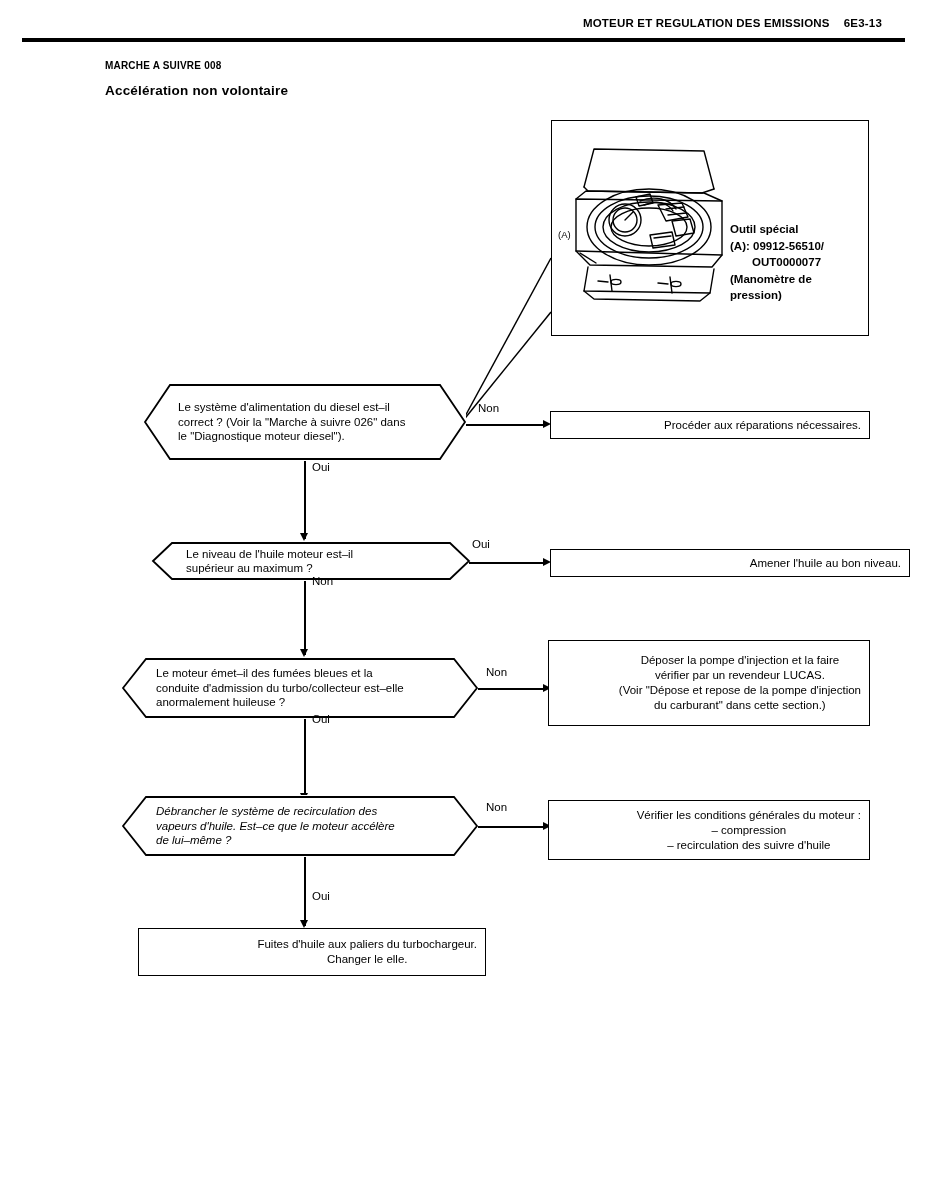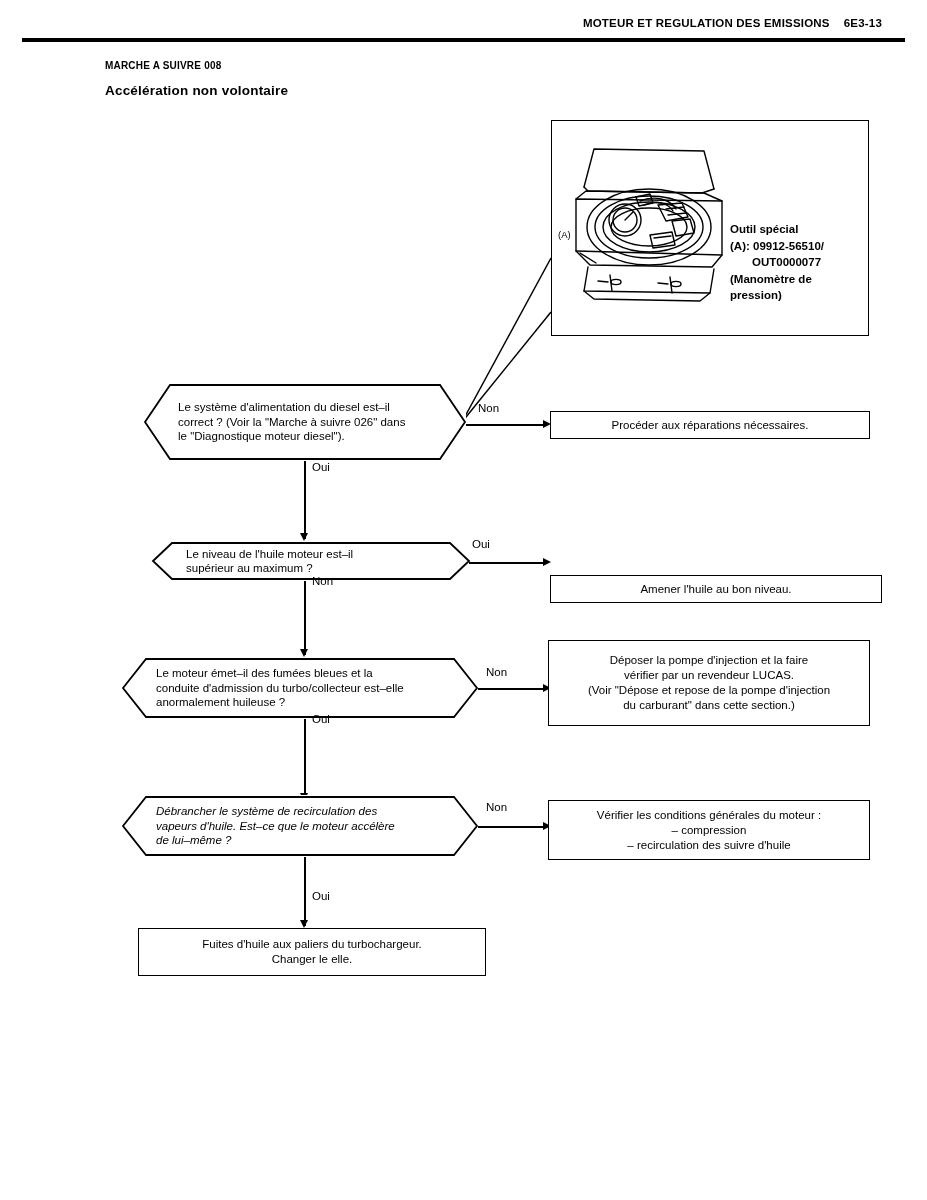--- a/index.html
+++ b/index.html
@@ -105,21 +105,21 @@
   }
   .decision .dec-inner { padding: 0 34px; width: 100%; box-sizing: border-box; }
 
   .actionbox {
     position: absolute;
     box-sizing: border-box;
     border: 1.6px solid #000;
     background: #ffffff;
     display: flex;
     align-items: center;
-    justify-content: center;
+    justify-content: flex-end;
     text-align: center;
     font-size: 11.5px;
     line-height: 15px;
   }
   .actionbox .box-inner { padding: 0 8px; }
 
   .vline {
     position: absolute;
     width: 1.5px;
     background: #000;
@@ -261,21 +261,21 @@
     <div class="dec-inner" style="position:relative;">
       <div>Le niveau de l'huile moteur est–il</div>
       <div>supérieur au maximum ?</div>
     </div>
   </div>
 
   <div class="edge-label" style="left:472px; top:538px;">Oui</div>
   <div class="hline" style="left:469px; top:562px; width:77px;"></div>
   <div class="arrow-right" style="left:543px; top:558px;"></div>
 
-  <div class="actionbox" id="act2" style="left:550px; top:575px; width:332px; height:28px;">
+  <div class="actionbox" id="act2" style="left:550px; top:549px; width:360px; height:28px;">
     <div class="box-inner">
       <div>Amener l'huile au bon niveau.</div>
     </div>
   </div>
 
   <div class="vline" style="left:304px; top:581px; height:74px;"></div>
   <div class="arrow-down" style="left:300px; top:649px;"></div>
   <div class="edge-label" style="left:312px; top:575px;">Non</div>
 
   <div class="decision" id="dec3" style="left:122px; top:657px; width:356px; height:62px;">

